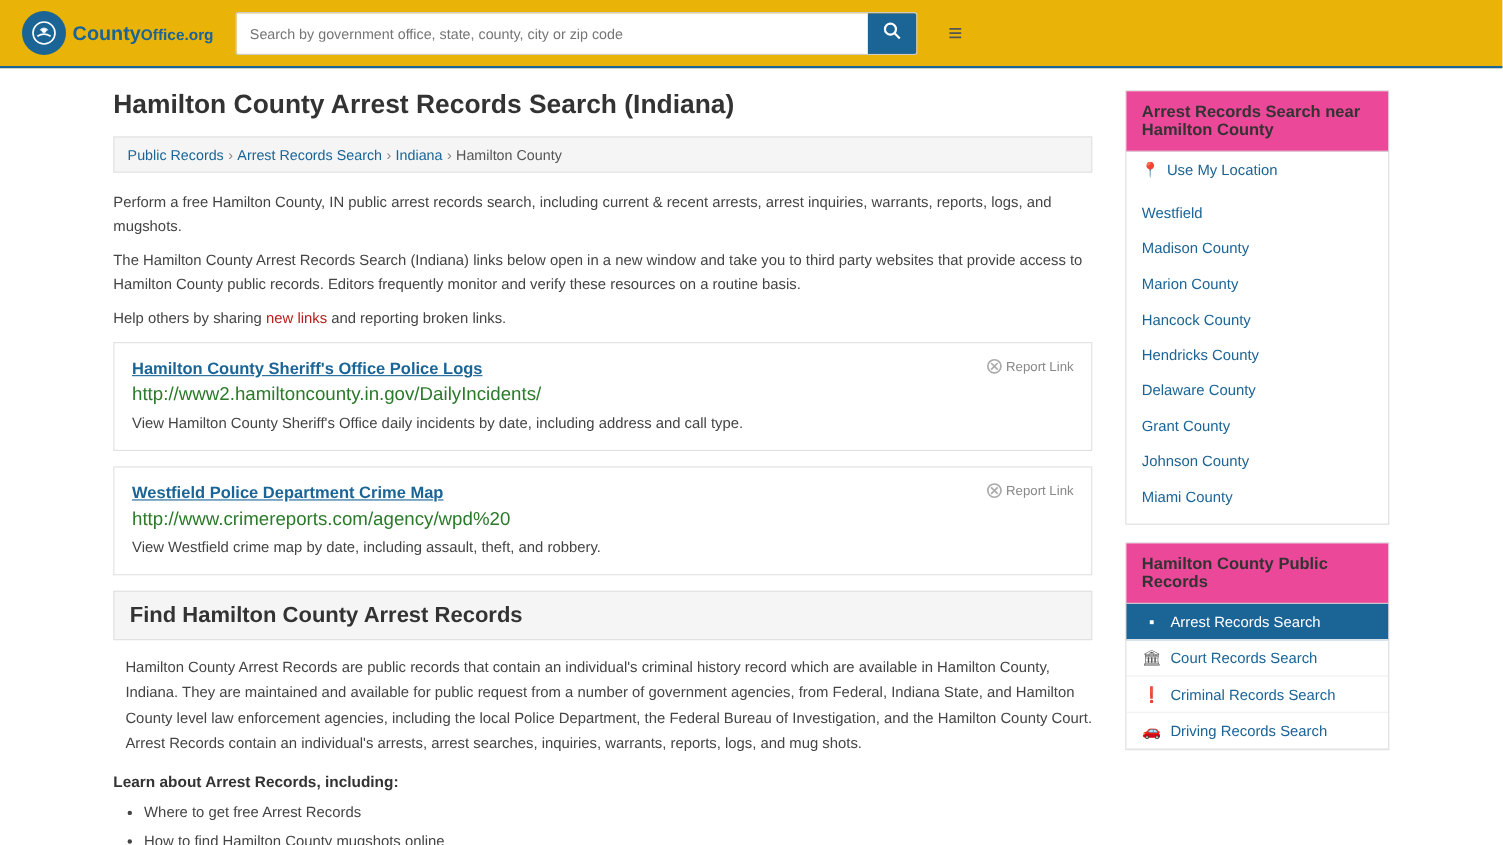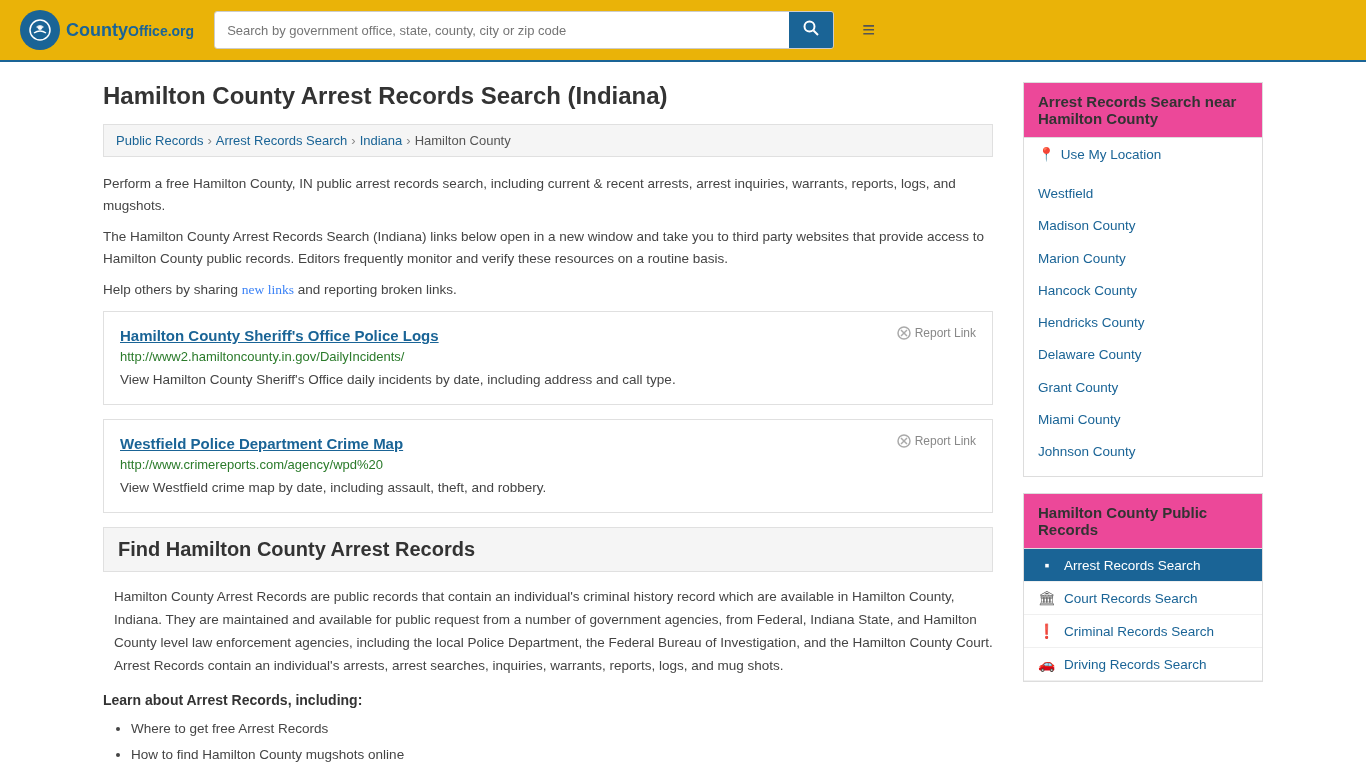--- a/index.html
+++ b/index.html
@@ -116,21 +116,21 @@
     .breadcrumb a { color: #1a6496; text-decoration: none; }
     .breadcrumb .sep { color: #888; }
 
     
     .description {
       font-size: 13.5px;
       line-height: 1.6;
       color: #444;
       margin-bottom: 10px;
     }
-    .description a { color: #3b82f6; text-decoration: none; font-family: Liberation Serif, serif; }
+    .description a { color: #b91c1c; text-decoration: none; }
 
     
     .link-entry {
       border: 1px solid #e0e0e0;
       padding: 14px 16px;
       margin-bottom: 14px;
       background: #fff;
     }
     .link-entry-header {
       display: flex;
@@ -148,21 +148,21 @@
       font-size: 12px;
       color: #888;
       display: flex;
       align-items: center;
       gap: 4px;
       cursor: pointer;
       white-space: nowrap;
     }
     .link-url {
       color: #2a7a2a;
-      font-size: 13px;
+      font-size: 17px;
       margin-bottom: 6px;
     }
     .link-desc {
       font-size: 13.5px;
       color: #444;
       line-height: 1.5;
     }
 
     
     .section-heading {
@@ -360,22 +360,22 @@
         <span>Use My Location</span>
       </div>
       <div class="sidebar-links" id="nearby-links">
           <a href="#">Westfield</a>
           <a href="#">Madison County</a>
           <a href="#">Marion County</a>
           <a href="#">Hancock County</a>
           <a href="#">Hendricks County</a>
           <a href="#">Delaware County</a>
           <a href="#">Grant County</a>
+          <a href="#">Johnson County</a>
           <a href="#">Miami County</a>
-          <a href="#">Johnson County</a>
         </div>
     </div>
 
     <div class="sidebar-box">
       <div class="sidebar-box-title">Hamilton County Public Records</div>
       <div class="sidebar-records" id="public-records-links">
           <a href="#" class="active"><span class="rec-icon">▪</span>Arrest Records Search</a>
           <a href="#"><span class="rec-icon">🏛</span>Court Records Search</a>
           <a href="#"><span class="rec-icon">❗</span>Criminal Records Search</a>
           <a href="#"><span class="rec-icon">🚗</span>Driving Records Search</a>

